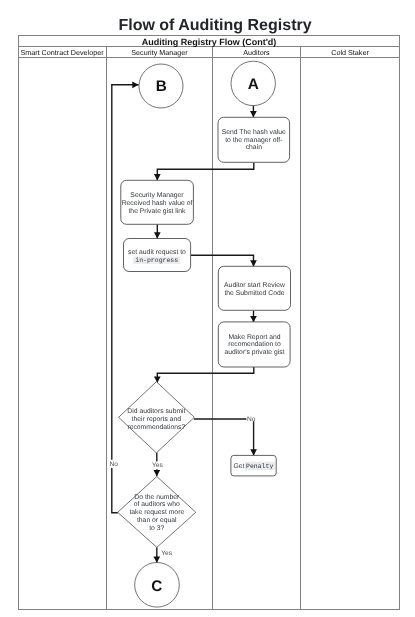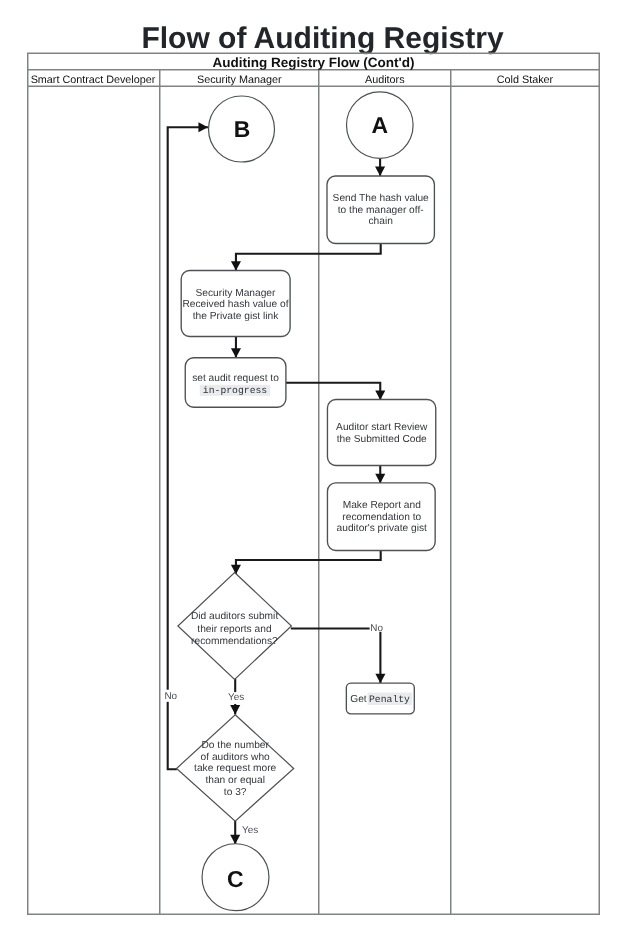--- a/index.html
+++ b/index.html
@@ -1,20 +1,20 @@
 <!DOCTYPE html>
 <html><head>
 <meta charset="utf-8">
 <title>Flow of Auditing Registry</title>
 <style>
   html,body{margin:0;padding:0;background:#ffffff;width:415px;height:617px;overflow:hidden;}
   body{font-family:"Liberation Sans",sans-serif;color:#1a1a1a;text-rendering:geometricPrecision;}
   #page{position:relative;width:415px;height:617px;background:#fff;}
   .title{position:absolute;left:24px;top:18px;width:382px;text-align:center;
-         font-size:20px;font-weight:bold;color:#22262b;line-height:16px;}
+         font-size:16px;font-weight:bold;color:#22262b;line-height:16px;}
   #canvas{position:absolute;left:0;top:0;}
   text{fill:#222628;}
   .lane-hd{font-size:7.2px;text-anchor:middle;fill:#111111;}
   .pool-hd{font-size:9px;font-weight:bold;text-anchor:middle;fill:#111111;}
   .node-txt{font-size:6.8px;text-anchor:middle;fill:#33373b;}
   .conn-txt{font-size:15.3px;font-weight:bold;text-anchor:middle;fill:#111111;}
   .edge-lbl{font-size:6.6px;fill:#4a4f54;}
   .mono{font-family:"Liberation Mono",monospace;font-size:6.5px;fill:#2f3337;}
   .box{fill:#ffffff;stroke:#4d5054;stroke-width:0.9;}
   .dia{fill:#ffffff;stroke:#4d5054;stroke-width:0.8;}

